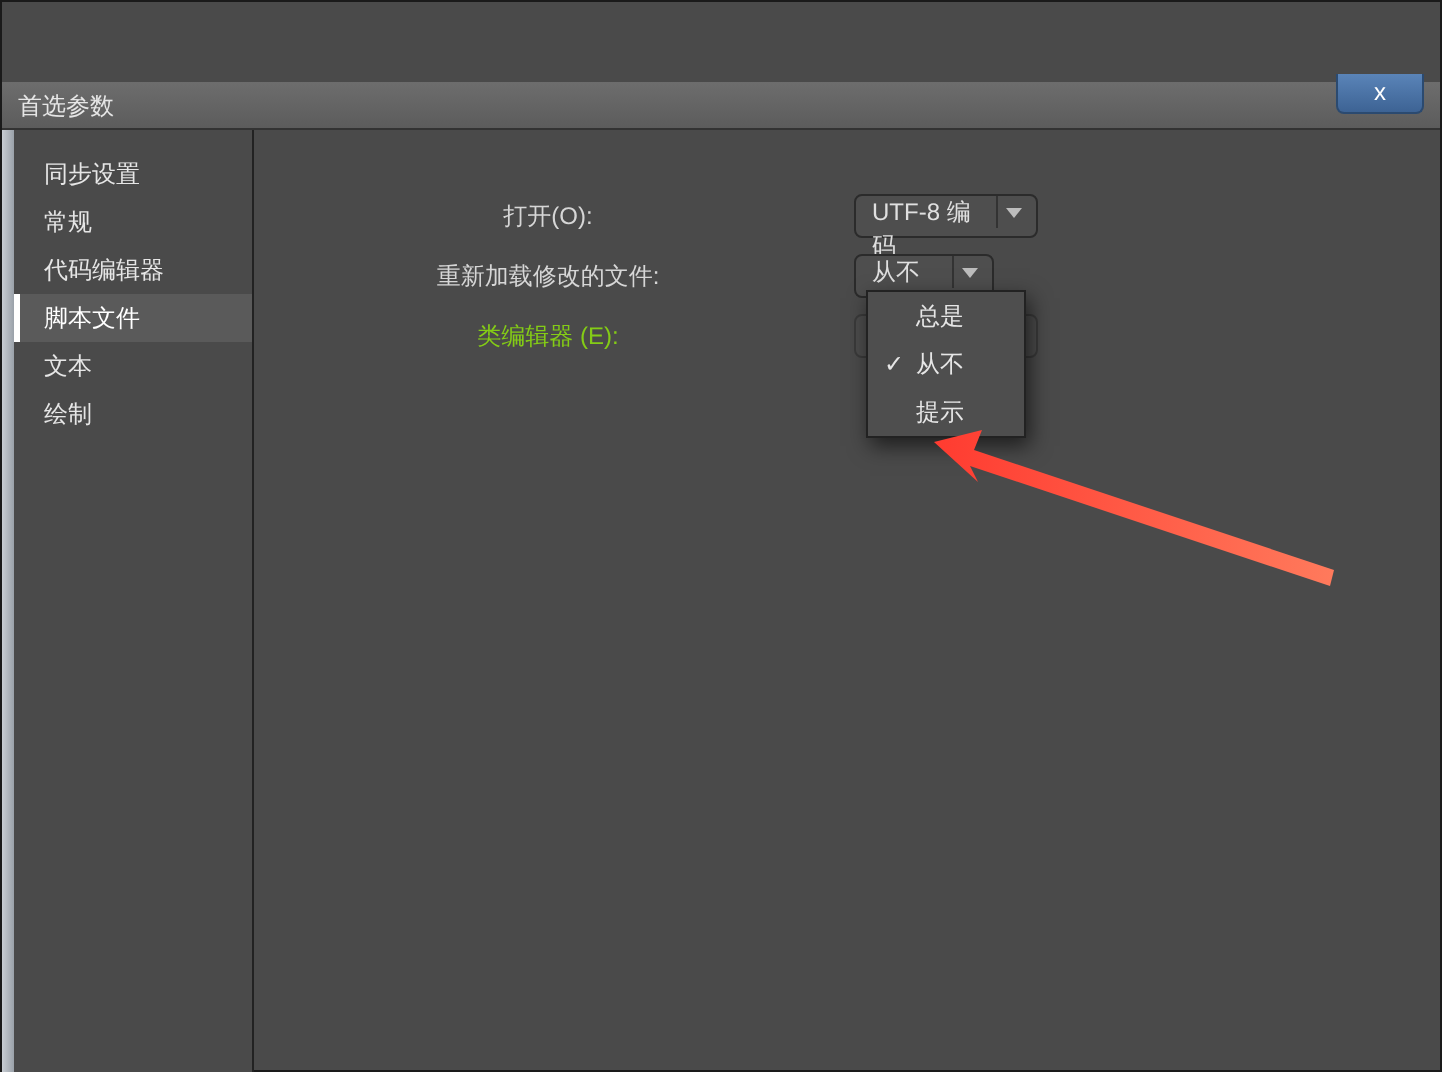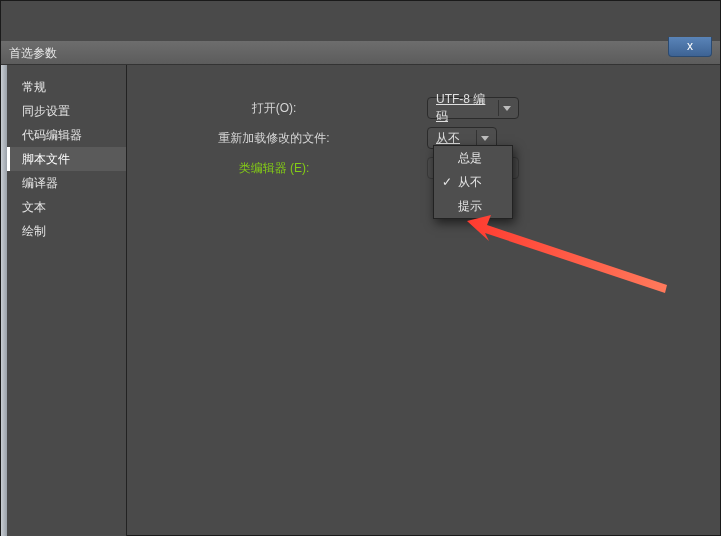--- a/index.html
+++ b/index.html
@@ -63,29 +63,28 @@
     display: flex; align-items: center;
     height: 30px; font-size: 12px;
     color: #d6d6d6;
   }
   .form-row .lbl {
     width: 300px; text-align: center; padding-right: 6px;
   }
   .form-row.dim .lbl, .form-row.dim .select { color: #84cc16; }
 
   .select {
-    display: inline-flex; align-items: center;
+    display: inline-flex; 
     height: 22px;
     background: #4e4e4e;
     border: 1px solid #2b2b2b;
     border-radius: 4px;
     color: #e0e0e0; font-size: 12px;
     cursor: pointer;
     padding: 0 4px 0 8px;
-    text-decoration: underline;
   }
   .select .val { flex: 1; }
   .select .arrow-box {
     width: 16px; height: 16px; margin-left: 6px;
     display: flex; align-items: center; justify-content: center;
     border-left: 1px solid #333;
   }
   .select .tri {
     width: 0; height: 0;
     border-left: 4px solid transparent;
@@ -134,33 +133,30 @@
       <span>x</span>
     </div>
   </div>
 
   <div class="body">
     <div class="edge"></div>
 
     <div class="sidebar">
       <div class="sidebar-inner">
         <div class="side-item">
+          <span>同步设置</span>
+        </div>
+        <div class="side-item">
           <span>常规</span>
-        </div>
-        <div class="side-item">
-          <span>同步设置</span>
         </div>
         <div class="side-item">
           <span>代码编辑器</span>
         </div>
         <div class="side-item selected">
           <span>脚本文件</span>
-        </div>
-        <div class="side-item">
-          <span>编译器</span>
         </div>
         <div class="side-item">
           <span>文本</span>
         </div>
         <div class="side-item">
           <span>绘制</span>
         </div>
       </div>
     </div>
 

